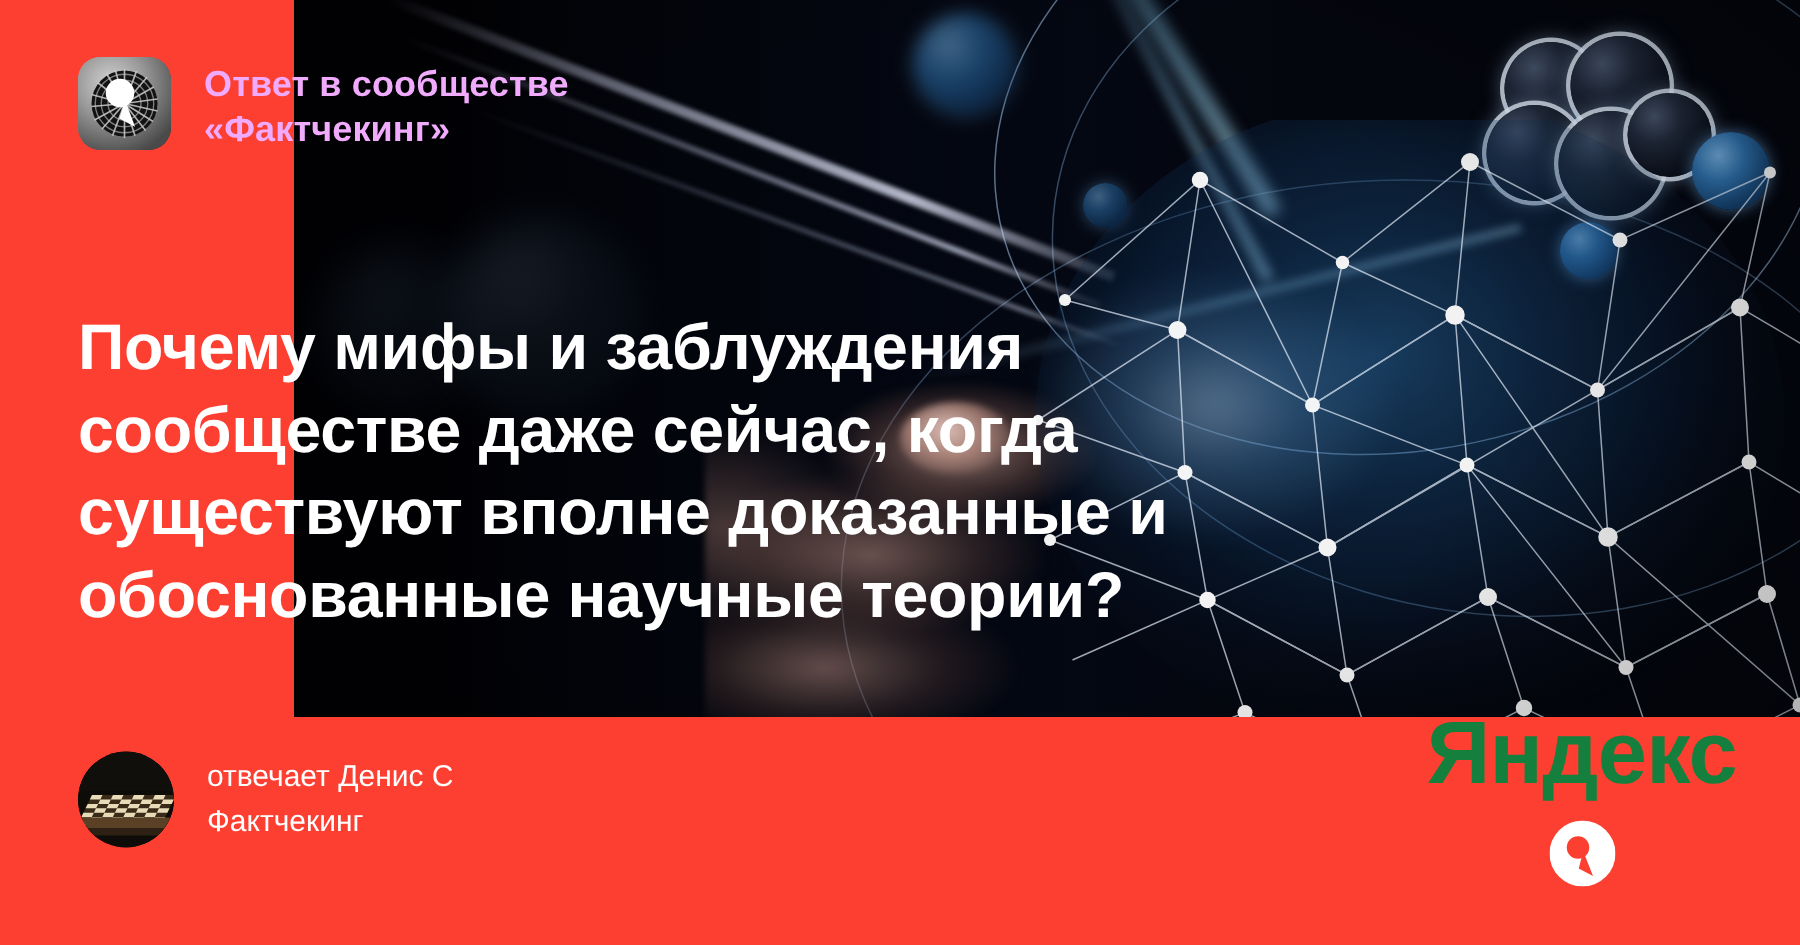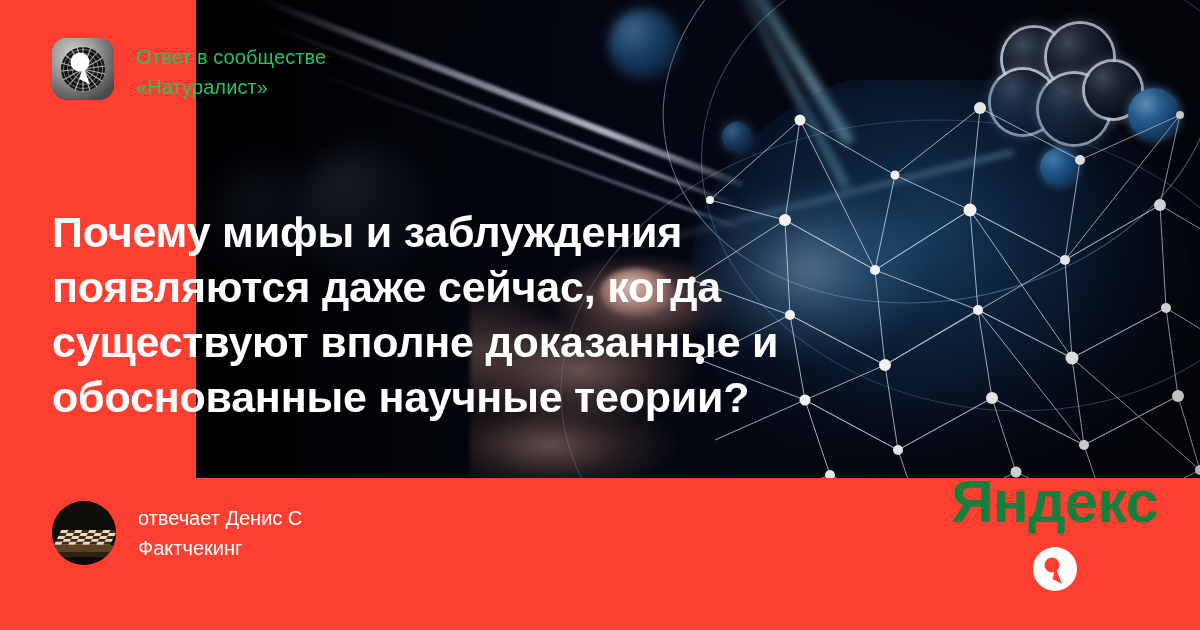--- a/index.html
+++ b/index.html
@@ -136,22 +136,22 @@
   }
   .community-avatar {
     width:62px; height:62px; border-radius:15px; overflow:hidden;
     position:relative; flex:0 0 auto;
     background:linear-gradient(135deg,#b9b9b9 0%, #8d8d8d 30%, #3a3a3a 70%, #161616 100%);
   }
   .community-avatar .spiral { position:absolute; inset:0; }
   .community-avatar svg { width:100%; height:100%; display:block; }
 
   .header-text {
-    color:#22c55e;
-    font-size:20px; line-height:30px; font-weight:400;
+    color:#f0abfc;
+    font-size:24px; line-height:30px; font-weight:700;
     letter-spacing:.1px;
     padding-top:4px;
     max-width:330px;
   }
 
   
   .title {
     position:absolute; left:52px; top:205px; width:800px;
     color:#ffffff;
     font-size:43px; line-height:55px; font-weight:700;
@@ -335,25 +335,25 @@
                 <circle cx="31" cy="31" r="19.5"></circle>
             </g>
             <circle cx="28" cy="24" r="9.5" fill="#ffffff"></circle>
             <path d="M31.5 29 L38 46.5 L27.5 41 Z" fill="#ffffff"></path>
           </g>
         </svg>
       </div>
     </div>
     <div class="header-text">
       <div>Ответ в сообществе</div>
-      <div>«Натуралист»</div>
+      <div>«Фактчекинг»</div>
     </div>
   </div>
 
-  <h1 class="title">Почему мифы и заблуждения появляются даже сейчас, когда существуют вполне доказанные и обоснованные научные теории?</h1>
+  <h1 class="title">Почему мифы и заблуждения сообществе даже сейчас, когда существуют вполне доказанные и обоснованные научные теории?</h1>
 
   <div class="footer">
     <div class="author">
       <div class="author-avatar">
         <div>
           <svg viewBox="0 0 64 64">
             <defs>
               <clipPath id="avClip">
                   <circle cx="32" cy="32" r="32"></circle>
                 </clipPath>

